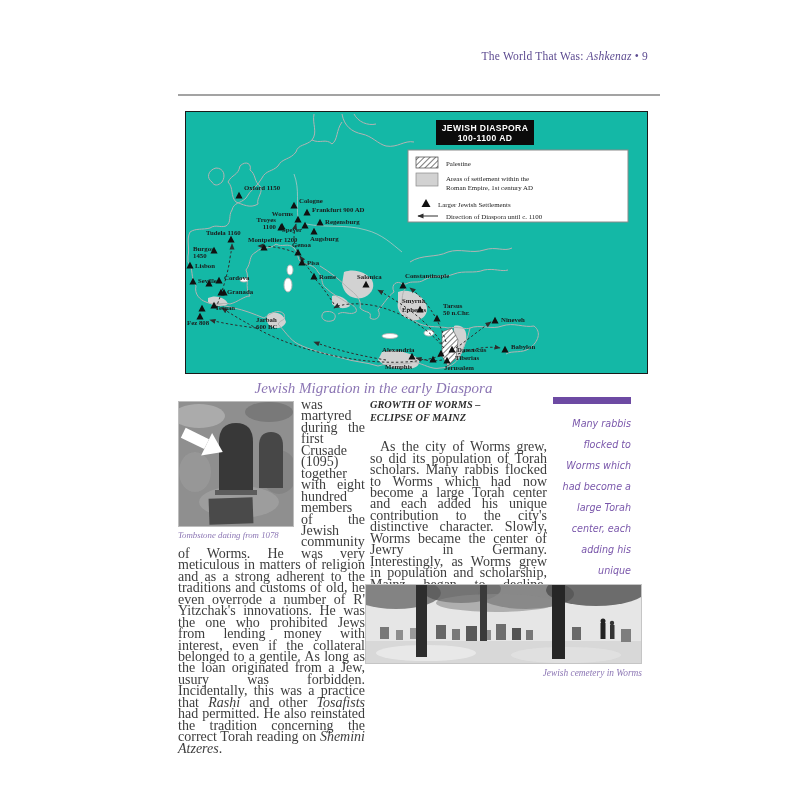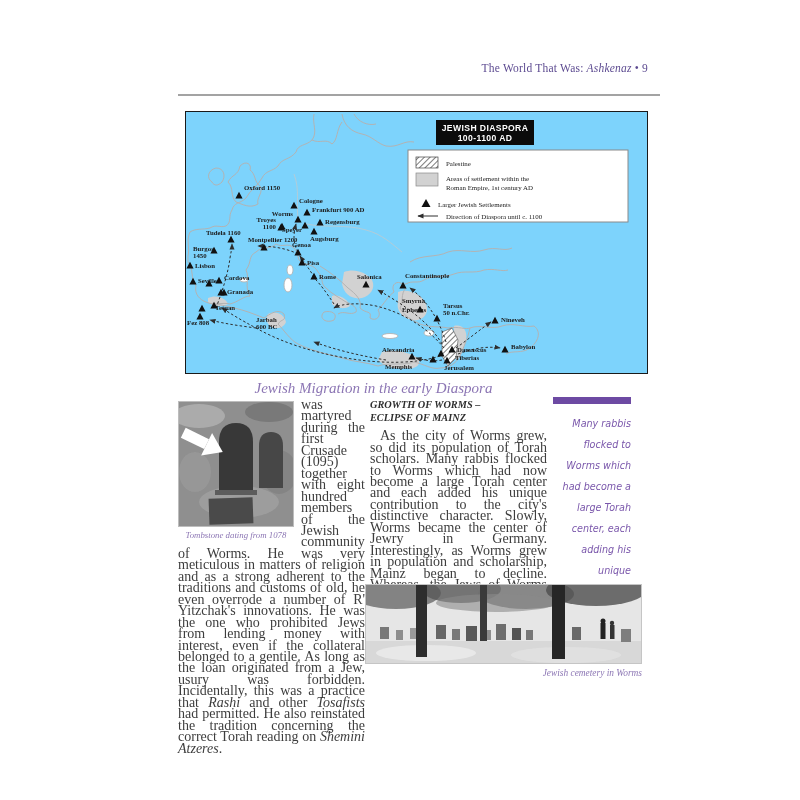--- a/index.html
+++ b/index.html
@@ -1,50 +1,50 @@
 <!DOCTYPE html>
 <html><head>
 <meta charset="utf-8">
 <style>
   html,body{margin:0;padding:0;}
   body{width:800px;height:800px;background:#ffffff;position:relative;overflow:hidden;
        font-family:"Liberation Serif",serif;color:#3d3d3d;}
   .abs{position:absolute;}
 
   
-  .header-text{left:178px;top:62px;width:470px;text-align:right;font-size:11.5px;
+  .header-text{left:178px;top:50px;width:470px;text-align:right;font-size:11.5px;
                color:#5c4a90;letter-spacing:.2px;}
   .header-text i{font-style:italic;}
   .header-rule{left:178px;top:94px;width:482px;height:2px;background:#a3a3a3;}
 
   
   .map-wrap{left:185px;top:111px;width:463px;height:263px;border:1.5px solid #1a1a1a;
-            box-sizing:border-box;background:#7dd3fc;}
+            box-sizing:border-box;background:#14b8a6;}
   .map-wrap svg{display:block;}
   .coast{fill:none;stroke:#b3b3b3;stroke-width:1;}
   .river{fill:none;stroke:#c8c8c8;stroke-width:.7;}
   .grayarea{fill:#d2d2d2;stroke:none;}
   .isl{fill:#ffffff;stroke:#b3b3b3;stroke-width:.9;}
   .mig{fill:none;stroke:#2e2e2e;stroke-width:1;stroke-dasharray:2.5 2.2;}
   .city-label{font-size:6.8px;font-weight:600;fill:#1b1b1b;font-family:"Liberation Serif",serif;}
   .legend-label{font-size:6.9px;fill:#1b1b1b;font-family:"Liberation Serif",serif;}
   .legend-title{font-size:8.6px;font-weight:bold;fill:#ffffff;letter-spacing:.4px;
                 font-family:"Liberation Sans",sans-serif;}
   .map-caption{left:185px;top:380px;width:463px;text-align:center;padding-right:86px;
                box-sizing:border-box;font-style:italic;font-size:15px;color:#8c76b4;}
 
   
   .body-text{font-size:14px;line-height:11.45px;text-align:justify;margin:0;}
   .col-left{left:178px;top:399px;width:187px;}
   .tomb-fig{float:left;width:116px;margin:2px 7px 3px 0;}
   .tomb-fig svg{display:block;border:1px solid #bdbdbd;}
-  .fig-caption{font-style:italic;font-size:8.8px;color:#8c76b4;margin-top:3px;text-align:center;}
+  .fig-caption{font-style:italic;font-size:8.8px;color:#8c76b4;margin-top:3px;}
   .col-mid{left:370px;top:399px;width:177px;}
   .col-mid h3{font-size:10.3px;font-style:italic;font-weight:bold;color:#2e2e2e;
-              line-height:12.6px;margin:0 0 6px 0;}
+              line-height:12.6px;margin:0 0 17px 0;}
   .indent{text-indent:10px;}
 
   
   .sidebar{left:553px;top:397px;width:78px;}
   .sidebar-bar{height:7px;background:#6d4aa3;margin-bottom:9px;}
   .sidebar-text{font-family:"DejaVu Sans",sans-serif;font-style:italic;font-size:9.6px;
                 line-height:21px;text-align:right;color:#7a57ab;}
 
   
   .cemetery-fig{left:365px;top:584px;width:277px;}

